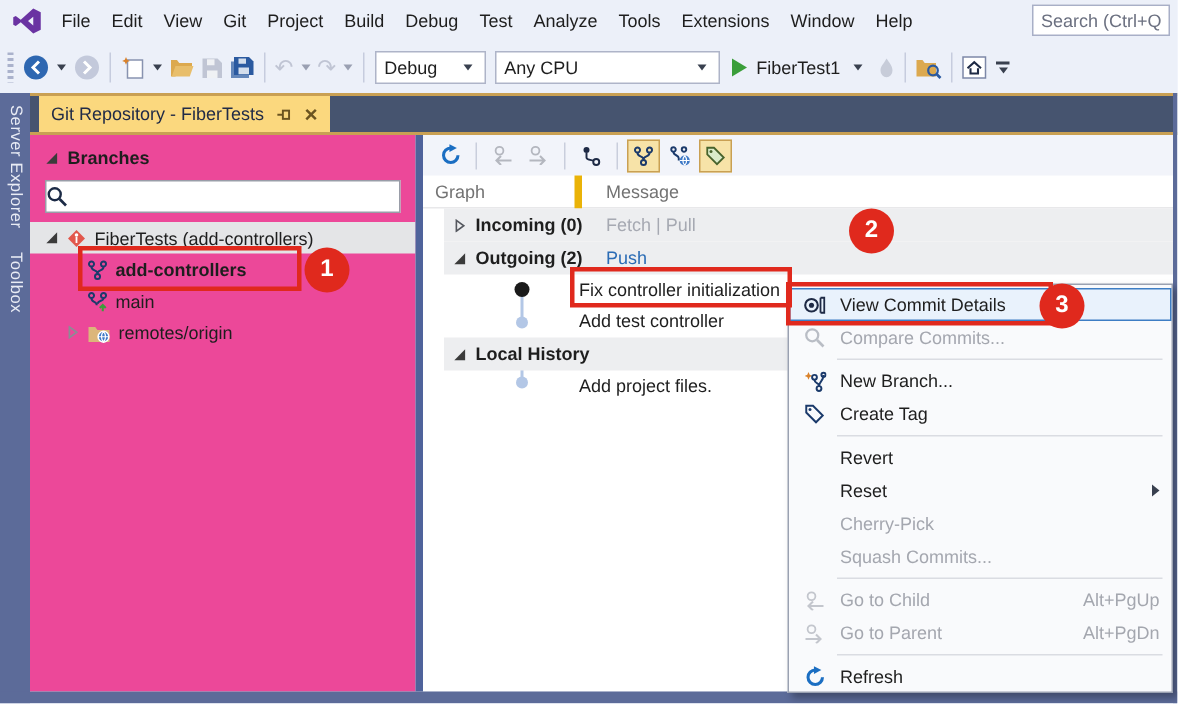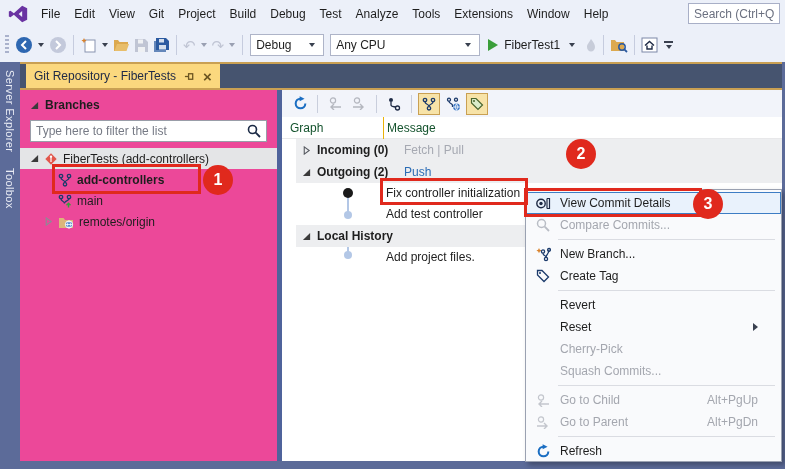--- a/index.html
+++ b/index.html
@@ -77,41 +77,41 @@
   .win-right { position:absolute; left:782px; top:62px; width:3px; height:407px; background:#5C6B99; }
   .win-bottom { position:absolute; left:0; top:461px; width:785px; height:8px; background:#5C6B99; }
 
   
   .history-pane { position:absolute; left:282px; top:90px; width:500px; height:371px; background:#fff; }
   .hp-toolbar { position:absolute; left:0; top:0; width:500px; height:27px; background:#F2F4FA;
     display:flex; align-items:center; padding-left:7px; gap:2px; }
   .hpt-sep { width:1px; height:18px; background:#C9CEDC; margin:0 4px; }
   .hbtn { width:22px; height:22px; display:flex; align-items:center; justify-content:center; }
   .hbtn.on { background:#F7E3A8; border:1px solid #C9A053; }
-  .hp-colheads { position:absolute; left:0; top:27px; width:500px; height:22px; color:#14532d;
+  .hp-colheads { position:absolute; left:0; top:27px; width:500px; height:22px; color:#737373;
     border-bottom:1px solid #E8E8EA; }
   .col-graph { position:absolute; left:8px; top:0; height:22px; display:flex; align-items:center; }
   .col-msg { position:absolute; left:101px; top:0; height:22px; display:flex; align-items:center;
-    border-left:1px solid #eab308; padding-left:3px; }
+    border-left:5px solid #eab308; padding-left:16px; }
   .band { position:absolute; left:14px; width:500px; height:22px; background:#EDEEF0;
     display:flex; align-items:center; padding-left:6px; }
   .band .lbl { font-weight:700; margin-left:6px; }
   .band .acts { position:absolute; left:108px; color:#A6A9B2; }
   .band .push { position:absolute; left:108px; color:#2B6CB5; cursor:pointer; }
   .commit-row { position:absolute; left:0; width:500px; height:21px; }
   .commit-row .msg { position:absolute; left:104px; top:3px; }
   .gline { position:absolute; width:2px; background:#B3C7E6; left:65px; }
   .gdot { position:absolute; border-radius:50%; }
   .gdot.black { left:61px; width:10px; height:10px; background:#1A1A1A; }
   .gdot.blue { left:62px; width:8px; height:8px; background:#B3C7E6; }
 
   
   .ctx { position:absolute; left:525px; top:189px; width:257px; height:273px; background:#F9FAFC;
     border:1px solid #9AA1B1; box-shadow:3px 3px 5px rgba(0,0,0,.3); padding-top:2px; z-index:50; }
-  .mi { height:22px; display:flex; align-items:center; padding:0 23px 0 4px; cursor:pointer; }
+  .mi { height:22px; display:flex; align-items:center; padding:0 8px 0 4px; cursor:pointer; }
   .mic { flex:0 0 26px; display:flex; justify-content:center; }
   .mlabel { margin-left:4px; white-space:nowrap; }
   .mi.dis { cursor:default; }
   .mi.dis .mlabel, .mi.dis .msc { color:#A4A7AF; }
   .msc { margin-left:auto; }
   .mi .msc { color:#A4A7AF; }
   .mi.hl { background:#E9F2FC; outline:1px solid #3D7DC4; outline-offset:-1px; }
   .msep { height:1px; background:#DADCE2; margin:3px 6px 3px 32px; }
   .subarr { margin-left:auto; width:0; height:0; border-top:4px solid transparent;
     border-bottom:4px solid transparent; border-left:5px solid #39404F; }
@@ -267,21 +267,20 @@
   </div>
 
   <div class="branches-pane">
     <div class="pane-header">
       <svg width="9" height="9" viewBox="0 0 10 10">
           <path d="M9 1 V9 H1 Z" fill="#3B3B3B"></path>
         </svg>
       <span>Branches</span>
     </div>
     <div class="filter-box">
-      <input placeholder="Type here to filter the list" style="">
       <svg width="14" height="14" viewBox="0 0 14 14">
           <circle cx="5.5" cy="5.5" r="4" fill="none" stroke="#1B2A45" stroke-width="1.6"></circle>
           <path d="M8.7 8.7 L13 13" stroke="#1B2A45" stroke-width="1.8"></path>
         </svg>
     </div>
     <div class="tree">
       <div class="trow sel pl10">
         <span class="expwrap">
           <svg width="9" height="9" viewBox="0 0 10 10">
               <path d="M9 1 V9 H1 Z" fill="#3B3B3B"></path>

